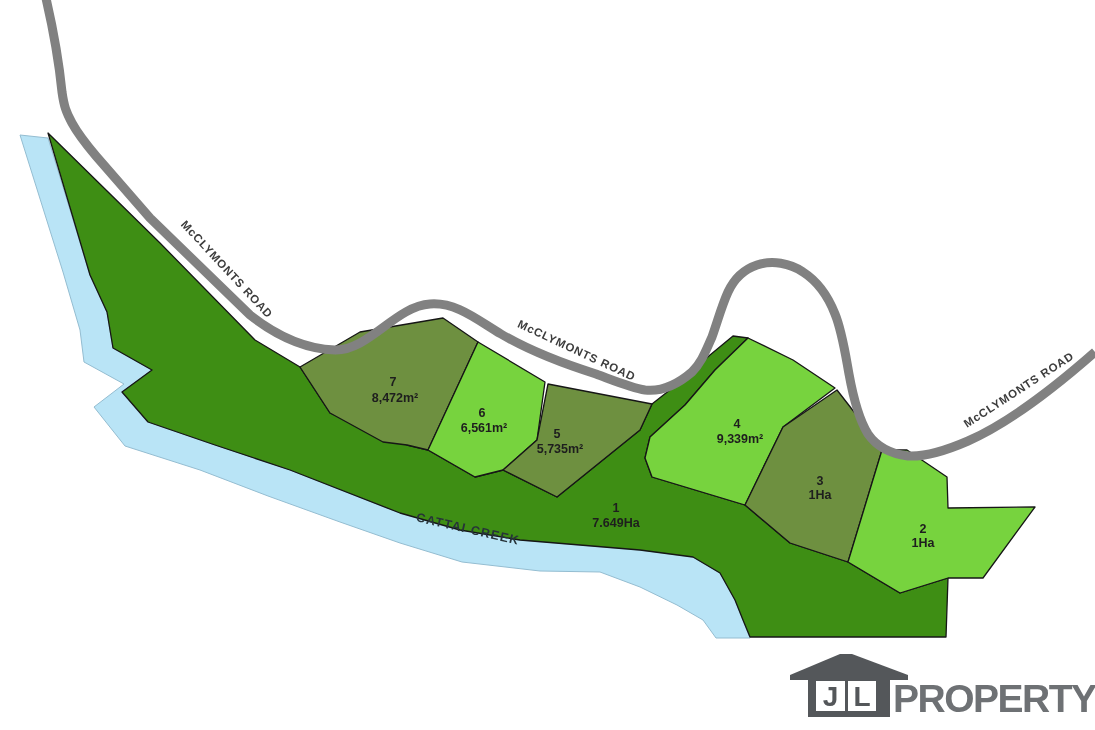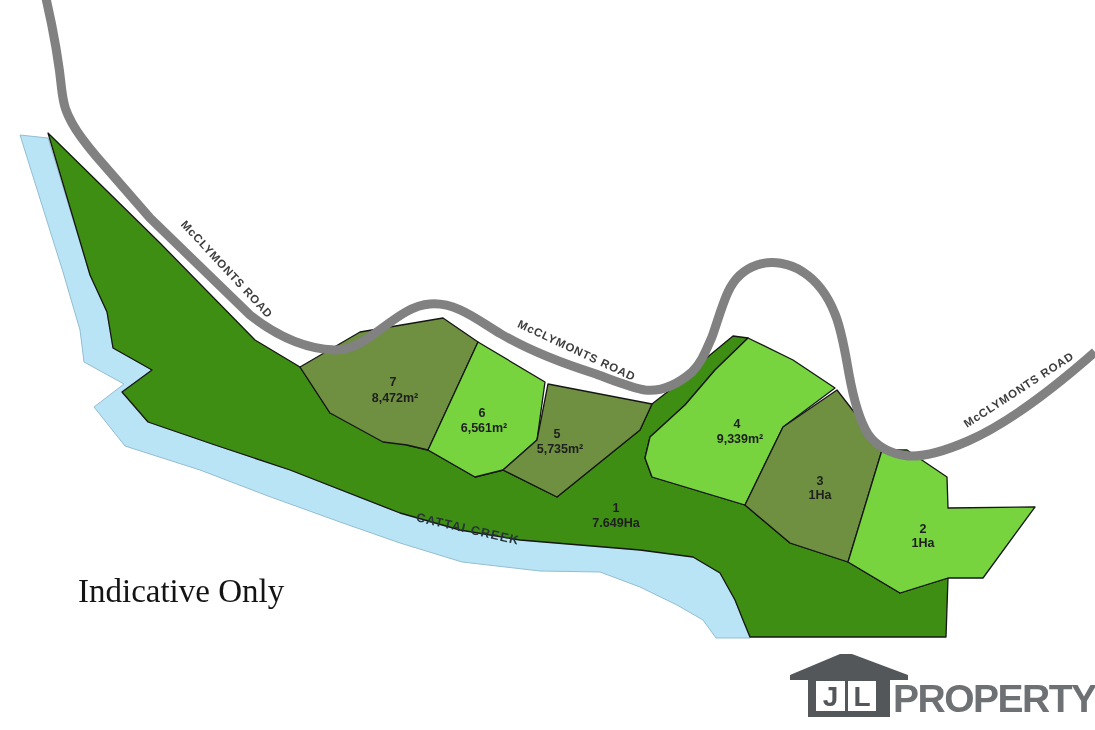--- a/index.html
+++ b/index.html
@@ -97,21 +97,20 @@
     <g>
       <text class="lot-num" x="482" y="417">6</text>
       <text class="lot-area" x="484" y="432">6,561m²</text>
     </g>
     <g>
       <text class="lot-num" x="393" y="386">7</text>
       <text class="lot-area" x="395" y="402">8,472m²</text>
     </g>
   </svg>
 
-  <div class="note">Indicative Only</div>
 
   <svg width="312" height="87" viewBox="0 0 312 87" style="left:785px;top:643px;overflow:visible;">
     <g>
       <polygon points="55,11 67,11 123,32 123,37 5,37 5,32" fill="#54575a"></polygon>
       <rect x="23" y="34" width="82" height="40" fill="#54575a"></rect>
       <rect x="31" y="38" width="29" height="30" fill="#ffffff"></rect>
       <rect x="63" y="38" width="28" height="30" fill="#ffffff"></rect>
       <text class="house-letter" x="45.5" y="63" fill="#54575a">J</text>
       <text class="house-letter" x="77" y="63" fill="#54575a">L</text>
     </g>

